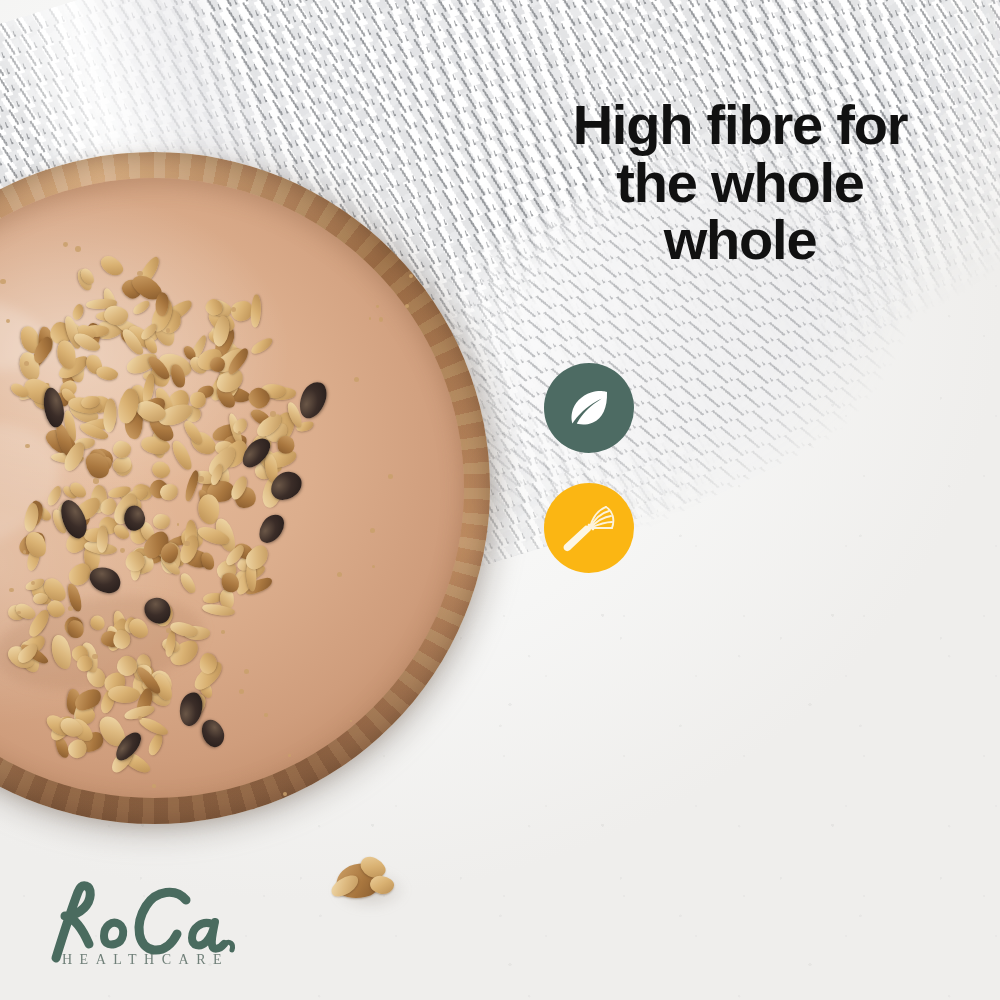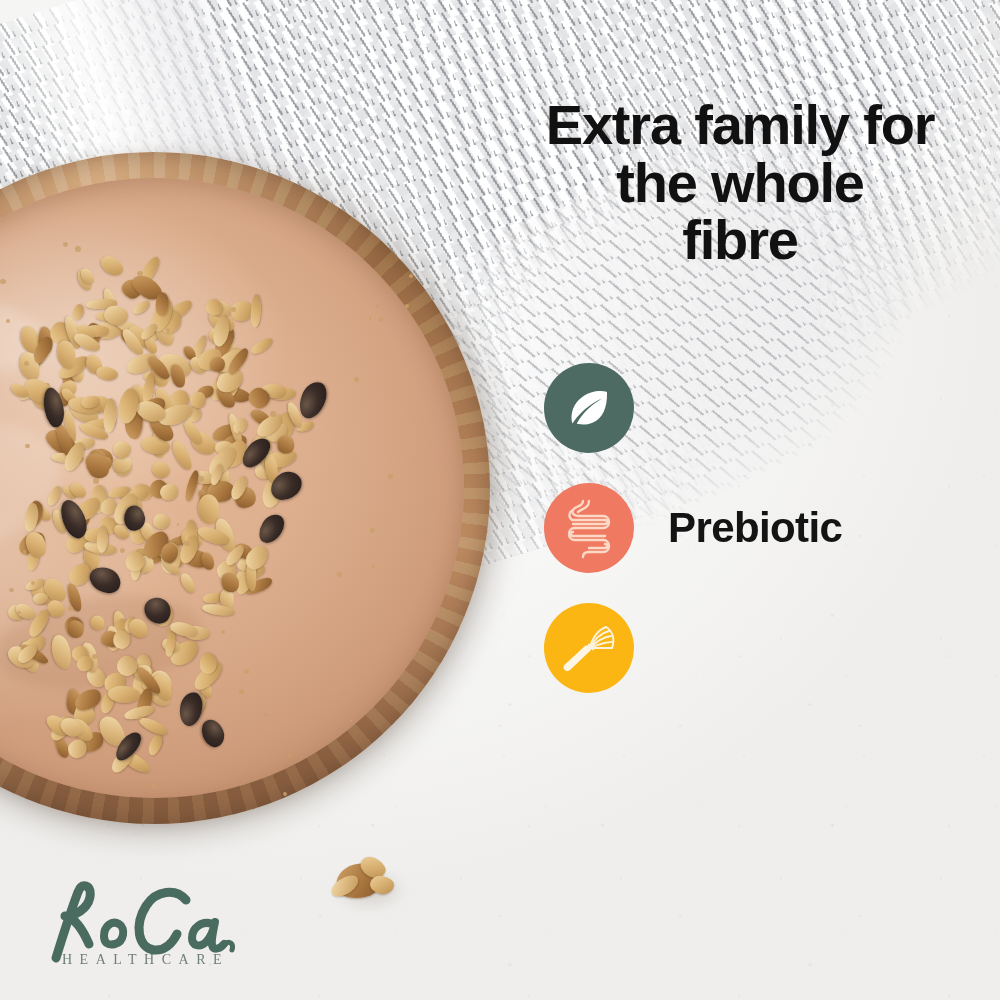--- a/index.html
+++ b/index.html
@@ -503,56 +503,37 @@
 
   <div class="loose">
     <div class="sh"></div>
     <div class="gr clump" style="left:10px;top:12px;width:46px;height:34px;transform:rotate(-14deg);"></div>
     <div class="gr oat" style="left:34px;top:6px;width:26px;height:19px;transform:rotate(28deg);"></div>
     <div class="gr oat2" style="left:4px;top:26px;width:30px;height:16px;transform:rotate(-32deg);"></div>
     <div class="gr oat" style="left:44px;top:24px;width:24px;height:18px;transform:rotate(8deg);"></div>
   </div>
 
   <div class="headline">
-    <div>Extra family for</div>
+    <div>High fibre for</div>
     <div>the whole</div>
-    <div>fibre</div>
+    <div>whole</div>
   </div>
 
   <div class="features">
 
     <div class="feature">
       <div class="badge" style="background:#4d6b63;">
         <span>
           <svg width="58" height="58" viewBox="0 0 58 58">
             <path d="M47 13C47 13 40.5 10.5 31 13.5C21.5 16.5 14 24 12 33.5C10.6 40.2 12.5 44.5 12.5 44.5C12.5 44.5 16 38.5 23 32C31.5 24 42 19.5 42 19.5C42 19.5 32.5 25 25.5 32.5C19.8 38.6 16.8 44.6 16.8 44.6C16.8 44.6 24 47.5 33 43.5C42.5 39.3 47.5 29 47 13Z" fill="#ffffff"></path>
           </svg>
         </span>
       </div>
     </div>
 
-    <div class="feature">
-      <div class="badge" style="background:#ef7a61;">
-        <span>
-          <svg width="60" height="62" viewBox="0 0 60 62" fill="none" stroke="#fbd9c6" stroke-width="2.4" stroke-linecap="round" stroke-linejoin="round">
-            <path d="M24 4 C24 10 16 9 14 13 C12 17 16 19 20 19"></path>
-            <path d="M30 4 C30 12 21 12 19 15"></path>
-            <path d="M20 19 L44 19 C48 19 50 22 50 25 C50 28 48 31 44 31 L16 31"></path>
-            <path d="M16 31 C12 31 10 34 10 37 C10 40 12 43 16 43 L44 43"></path>
-            <path d="M44 43 C48 43 50 46 50 49 C50 52 48 55 44 55 L30 55"></path>
-            <path d="M30 55 C26 55 24 57 24 60"></path>
-            <path d="M14 13 C10 15 9 20 13 23 L46 23"></path>
-            <path d="M46 23 C49 23 49 27 46 27 L14 27"></path>
-            <path d="M14 35 C11 35 11 39 14 39 L46 39"></path>
-            <path d="M46 47 C49 47 49 51 46 51 L30 51"></path>
-          </svg>
-        </span>
-      </div>
-      <div class="feature-label">Prebiotic</div>
-    </div>
 
     <div class="feature">
       <div class="badge" style="background:#fbb613;">
         <span>
           <svg width="60" height="60" viewBox="0 0 60 60" fill="none">
             <g stroke="#fdf3dc" stroke-width="1.9" stroke-linecap="round">
               <path d="M31 30 C33 20 39 12 47 9"></path>
               <path d="M31 30 C35 22 42 15 50 13"></path>
               <path d="M31 30 C37 24 44 19 52 18"></path>
               <path d="M31 30 C38 27 46 24 53 24"></path>

